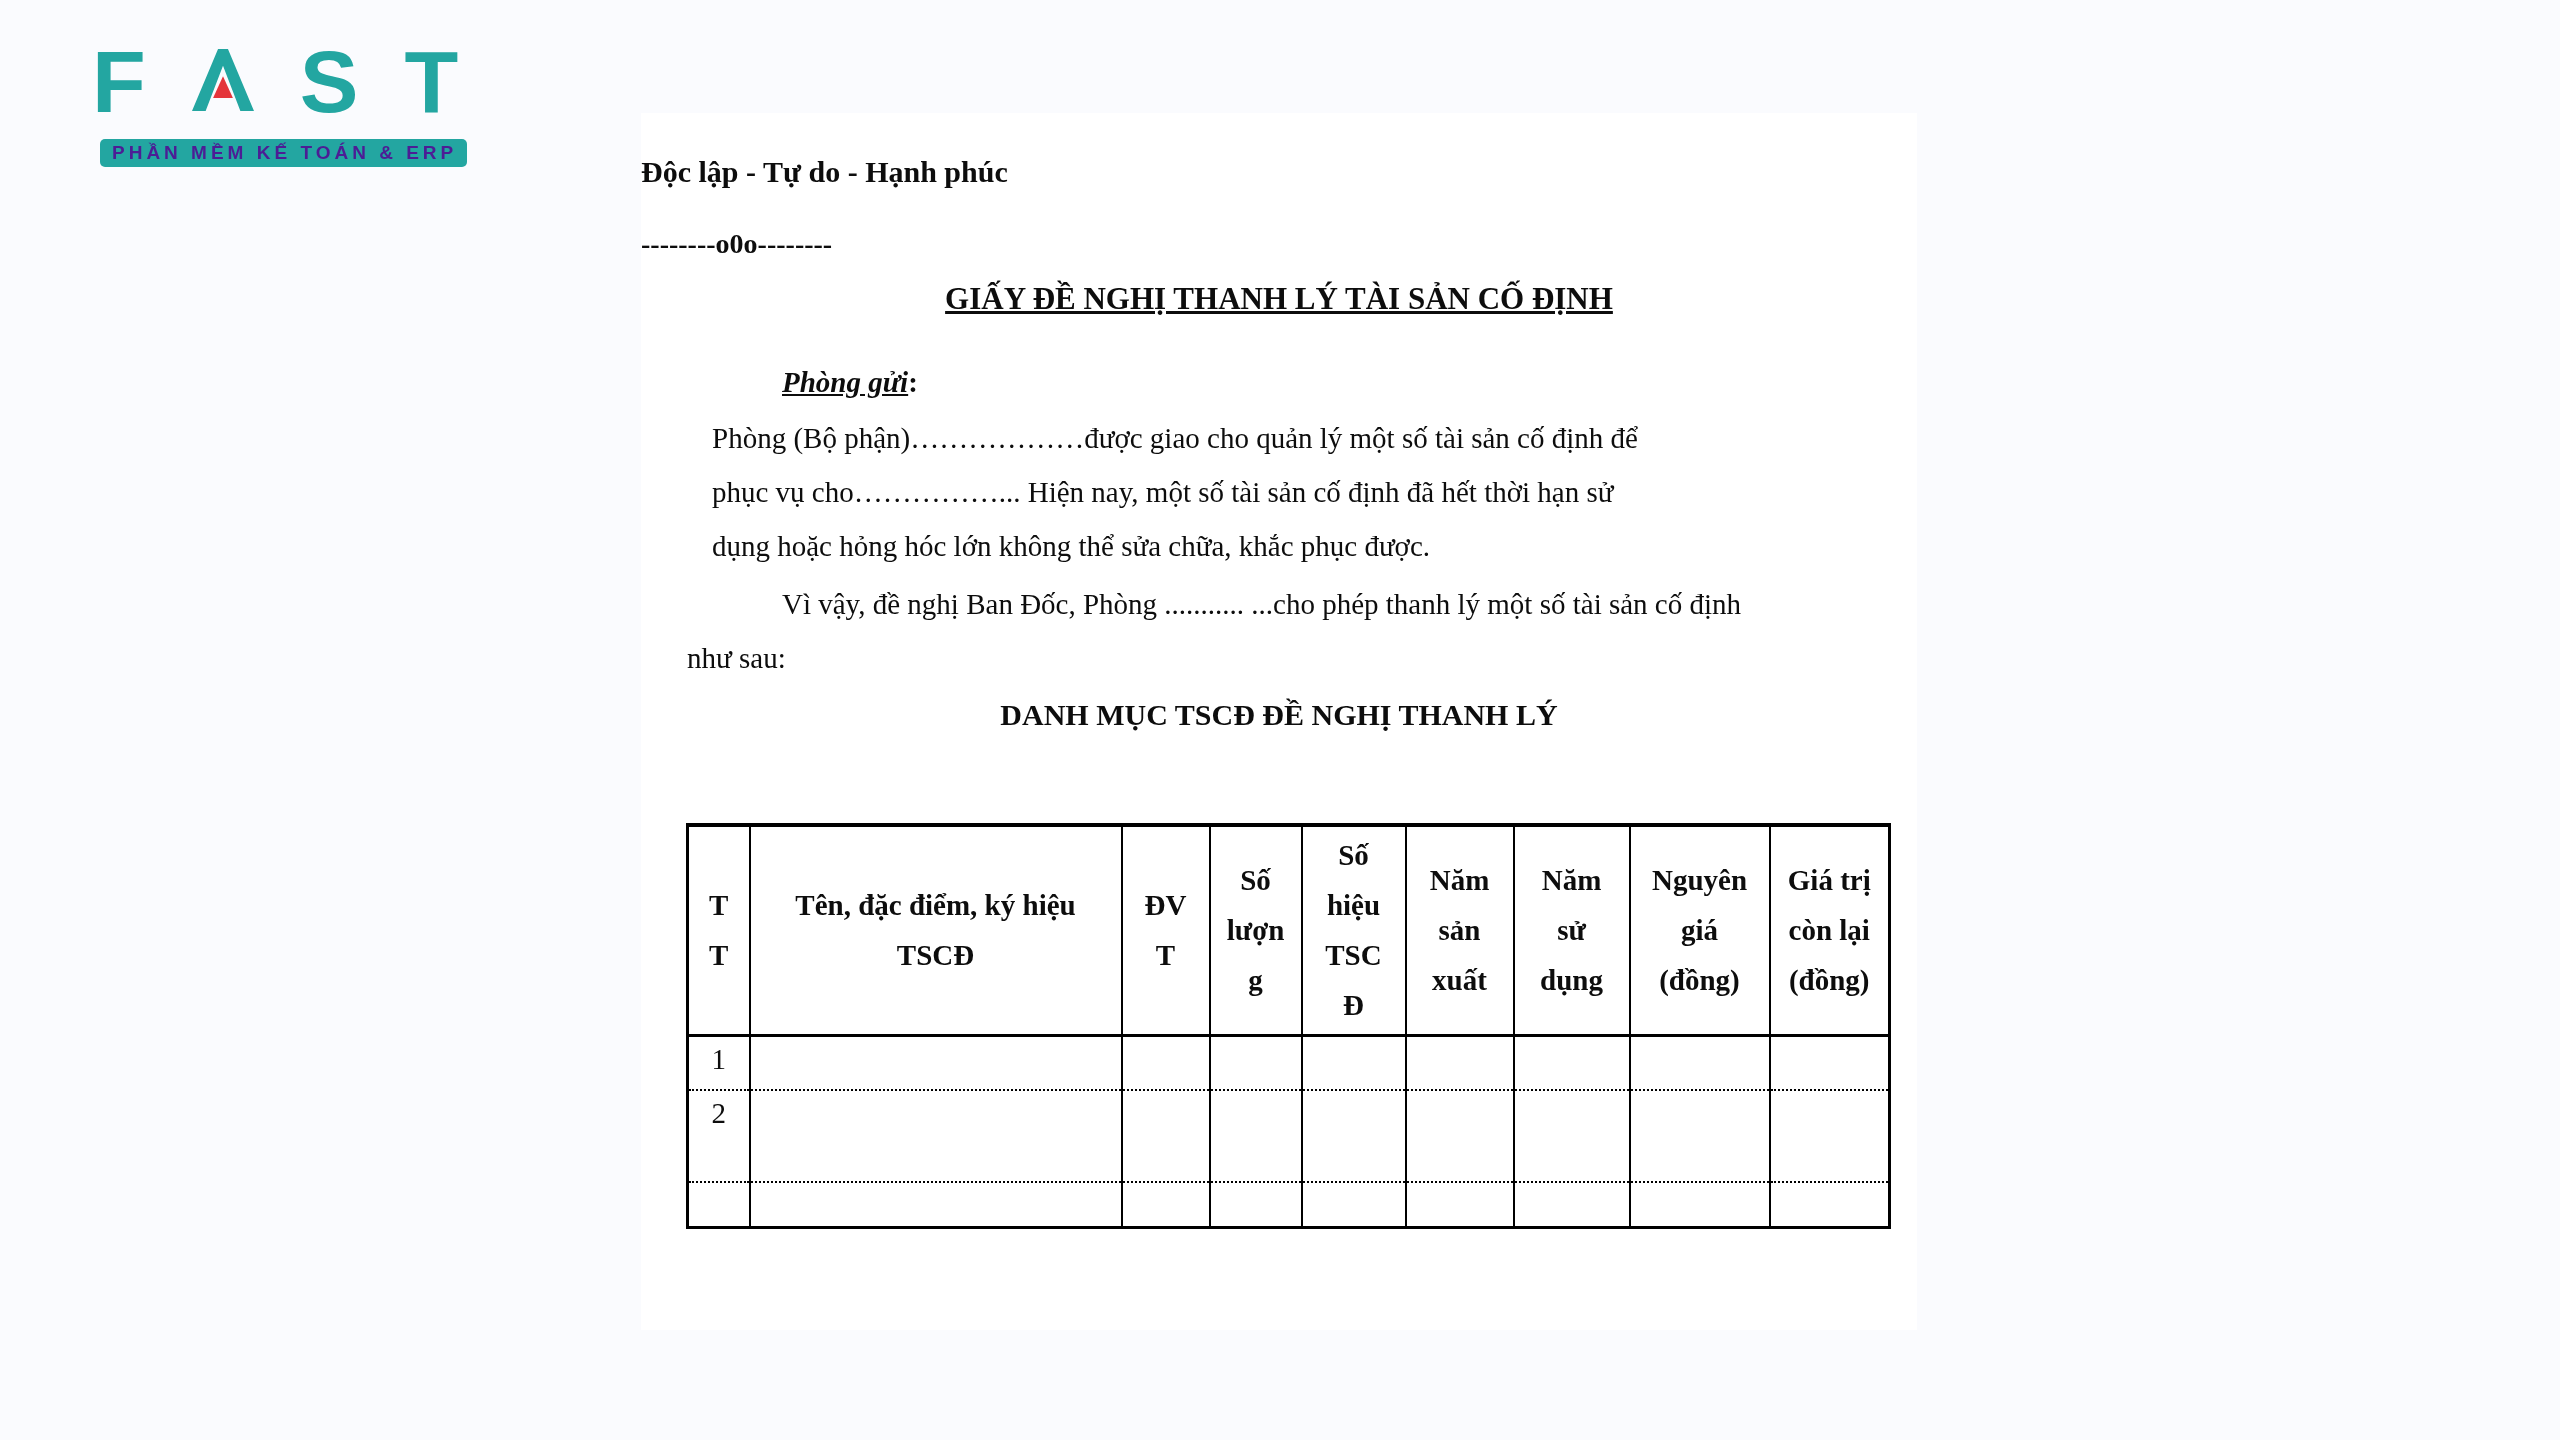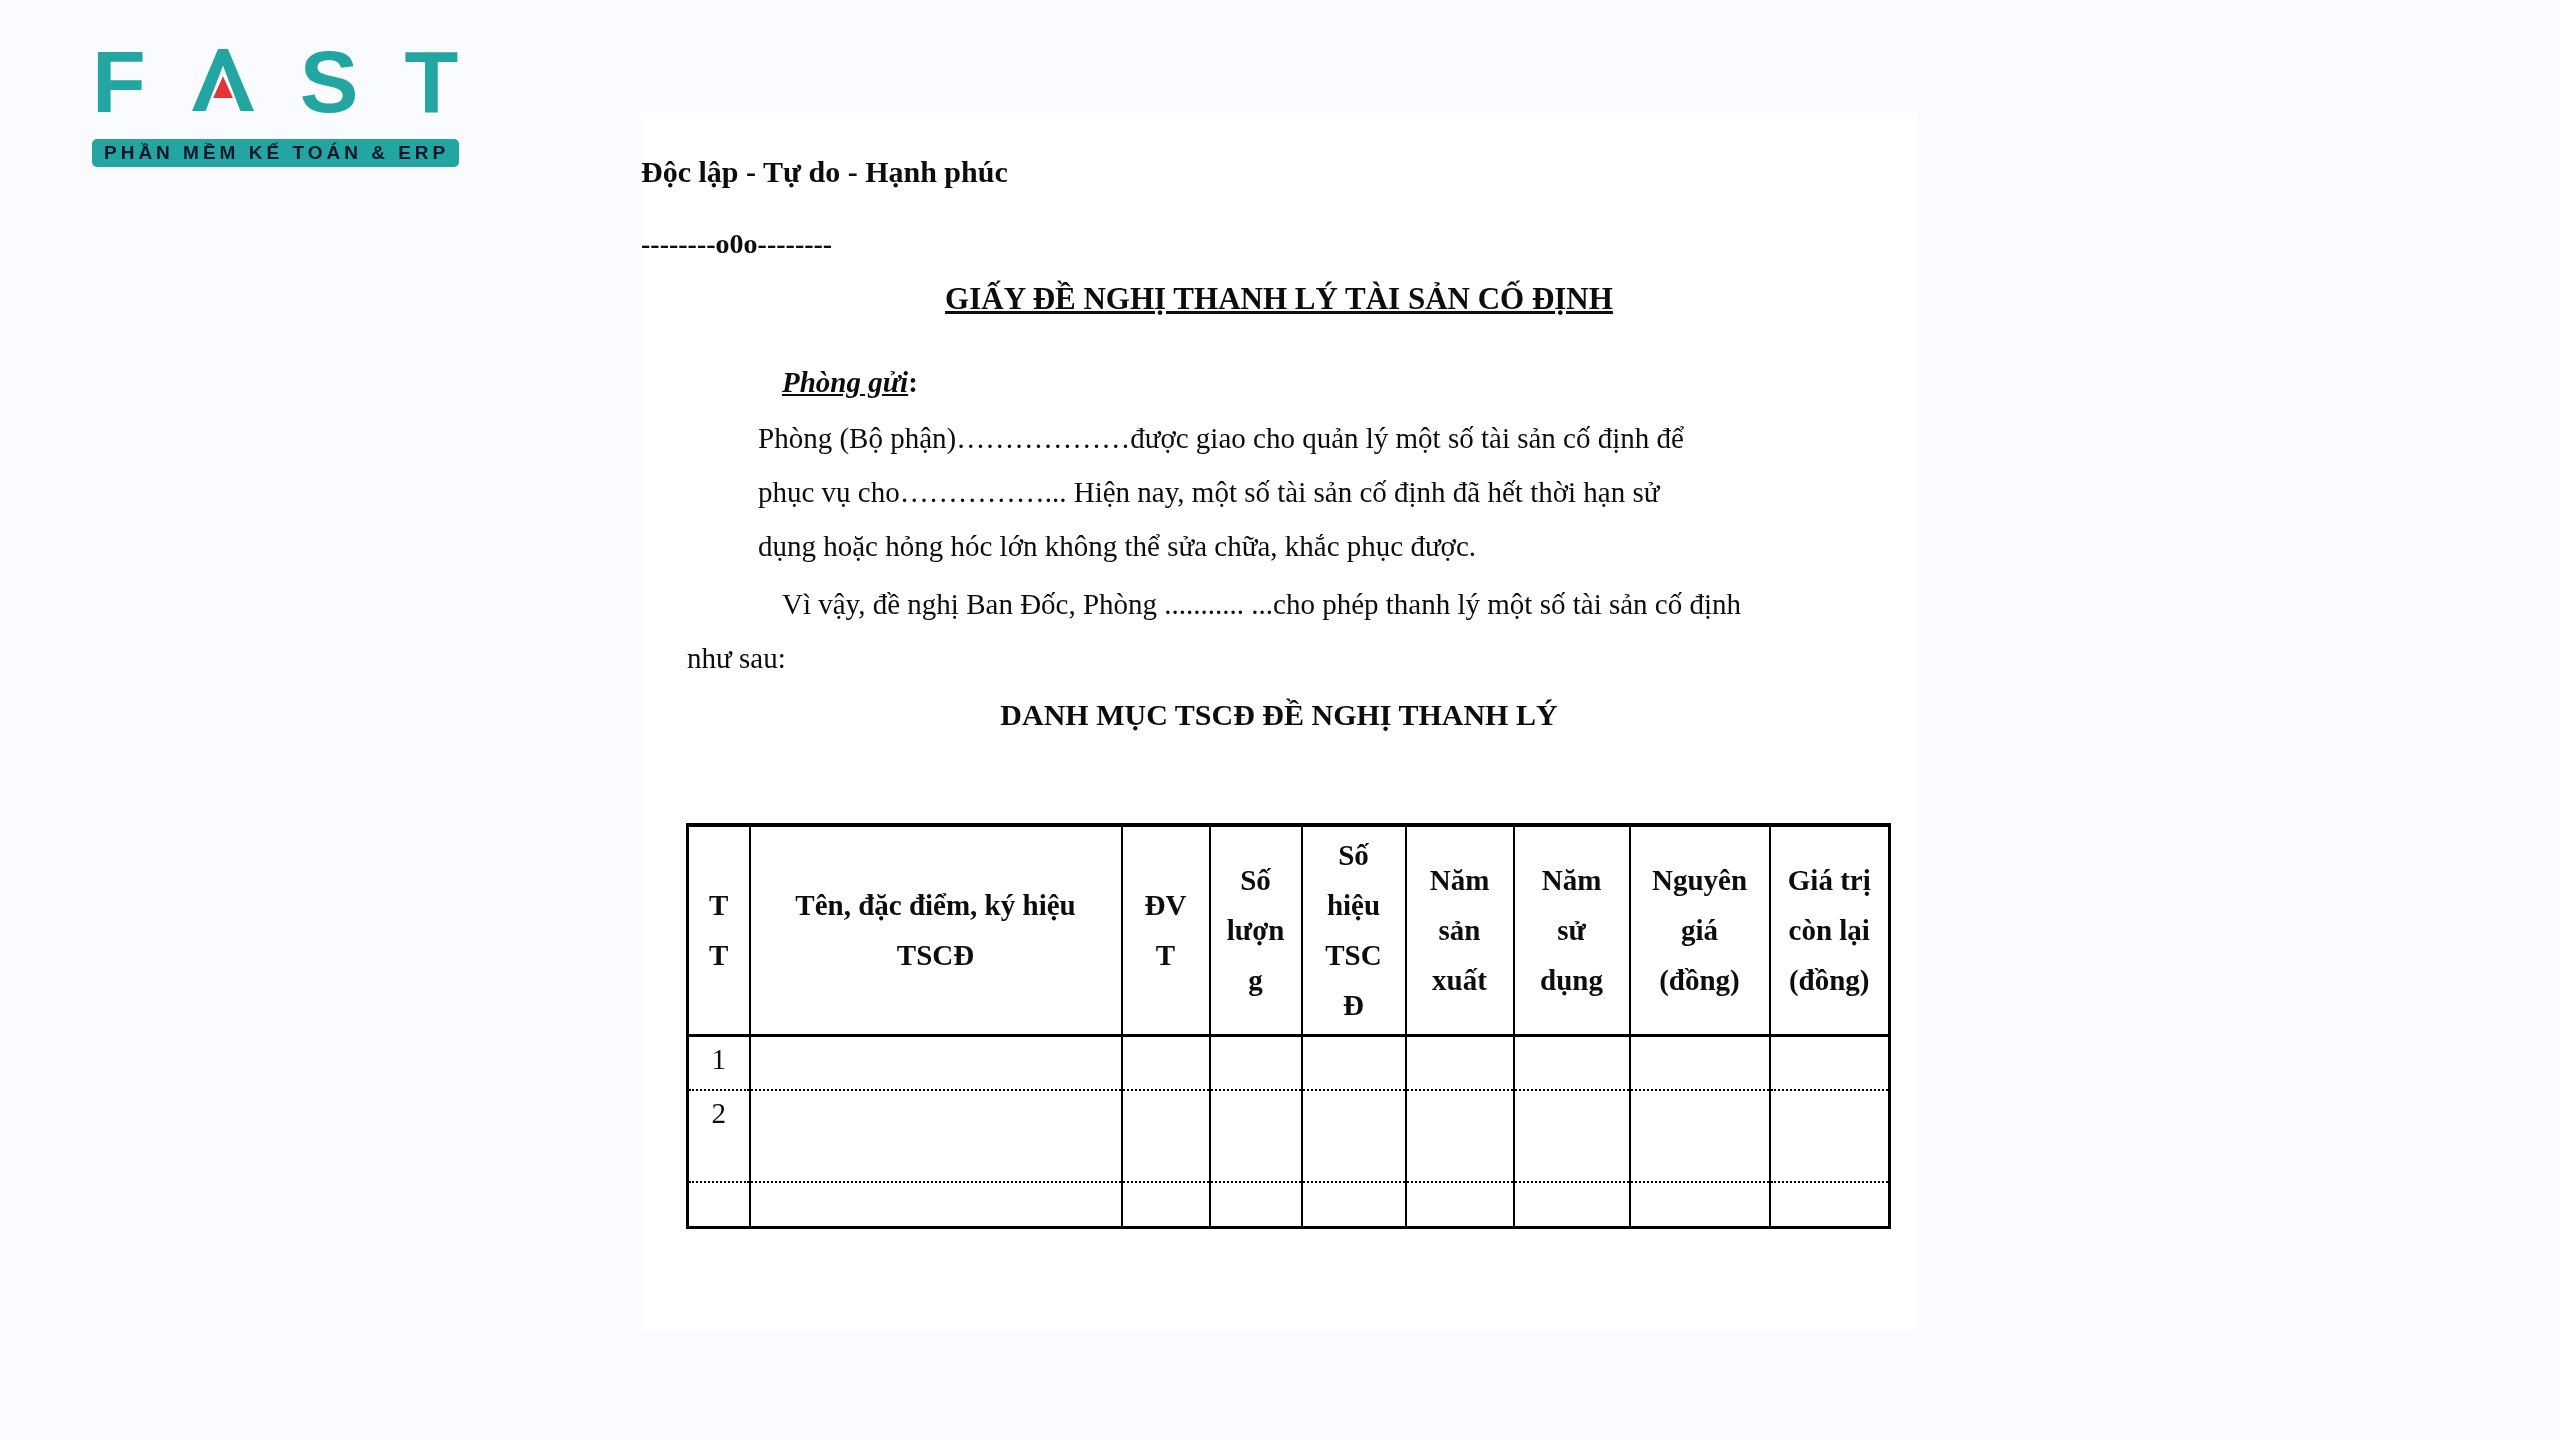--- a/index.html
+++ b/index.html
@@ -14,45 +14,45 @@
   .logo { position:absolute; left:92px; top:38px; }
   .logo-letters {
     display:flex; align-items:baseline; gap:46px;
     font-family:"Liberation Sans", sans-serif; font-weight:700;
     font-size:88px; line-height:1; color:var(--teal);
   }
   .logo-letter { display:block; }
   .logo-a-svg { display:block; width:62px; height:64px; }
   .logo-banner {
     margin-top:13px; display:inline-block; white-space:nowrap;
-    background:var(--teal); color:#0f172a;
+    background:var(--teal); color:#4c1d95;
     font-family:"Liberation Sans", sans-serif; font-weight:700;
     font-size:19px; letter-spacing:4px; line-height:1;
-    padding:4px 10px 5px 12px; border-radius:5px;
+    padding:4px 10px 5px 12px; border-radius:5px;margin-left:8px;
   }
 
   
   .doc-page {
     position:absolute; left:641px; top:113px;
     width:1276px; height:1217px; background:#ffffff; overflow:hidden;
   }
   .nat-header { margin-top:26px; text-align:center; font-size:32px; font-weight:bold; line-height:46px; }
   .text-cursor { display:inline-block; width:3px; height:38px; background:#000; vertical-align:-6px; margin-right:1px; }
   .nat-motto  { margin-top:37px; text-align:left; font-size:30px; font-weight:bold; line-height:44px; }
   .divider    { margin-top:30px; font-size:28px; font-weight:bold; line-height:40px; }
   .doc-title  { margin-top:12px; text-align:center; font-size:31px; font-weight:bold; line-height:46px;text-decoration:underline; }
 
   .salutation { display:flex; margin-left:141px; margin-top:36px; font-size:29px; line-height:48px; }
   .salutation-label { flex:0 0 183px; font-weight:bold; }
   .salutation-label .ul { font-style:italic; text-decoration:underline; }
   .recipient-1 { font-weight:bold; white-space:pre; }
   .recipient-2 { white-space:pre; }
 
   .para { font-size:29px; line-height:54px; white-space:pre-line; }
-  .para-1 { margin:5px 55px 0 117px; }
+  .para-1 { margin:5px 55px 0 71px; }
   .para-2 { margin:4px 55px 0 46px; text-indent:95px; }
 
   .list-heading { margin-top:8px; text-align:center; font-size:30px; font-weight:bold; line-height:44px; }
 
   
   table.tscd {
     margin:86px 0 0 45px; width:1202px;
     border-collapse:collapse; table-layout:fixed;
     border:3px solid #000; border-top-width:4px;
   }

